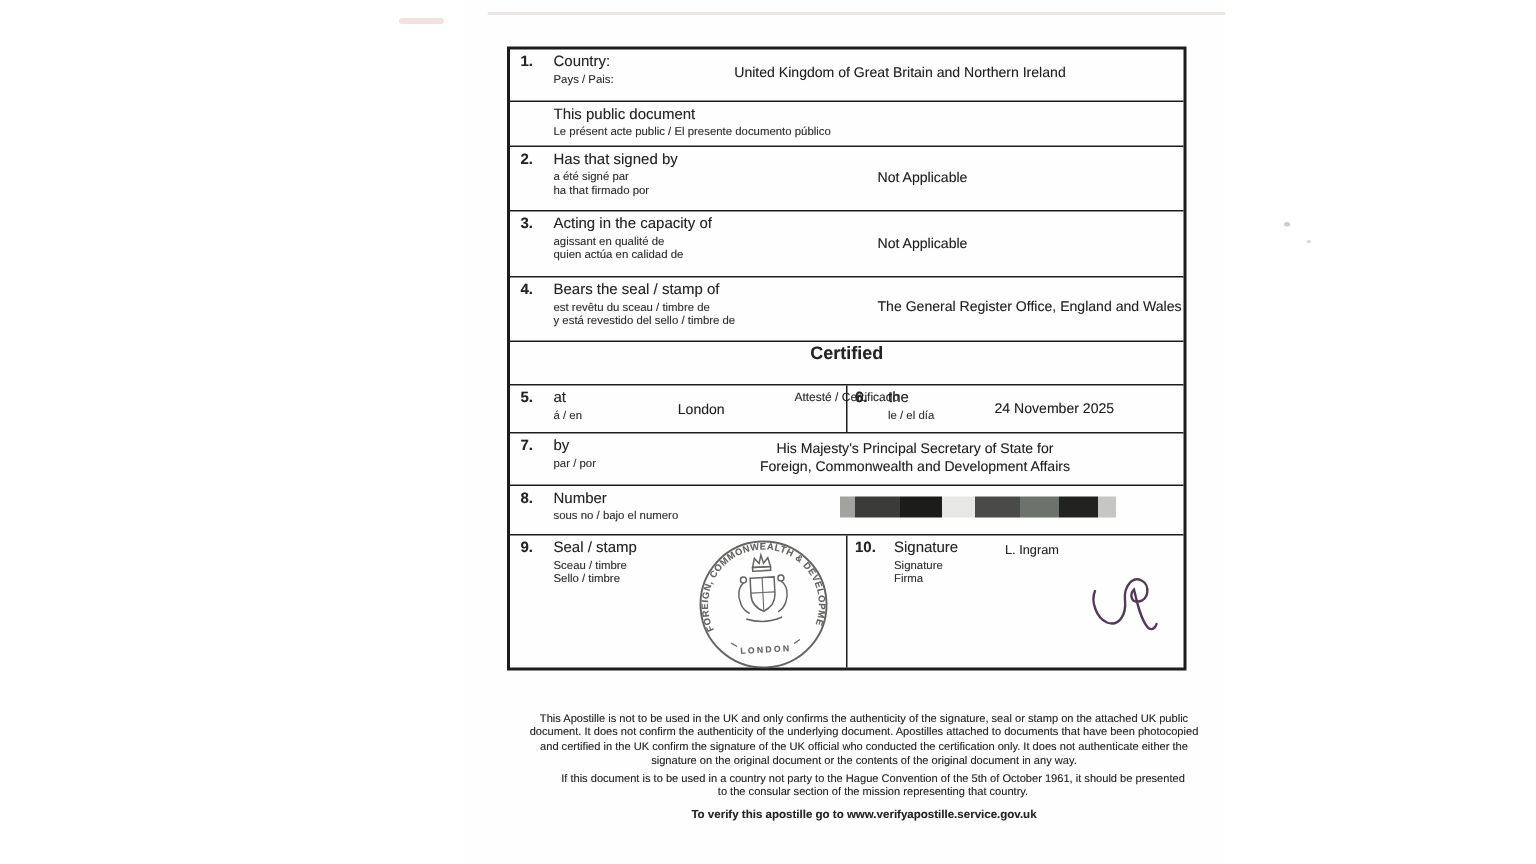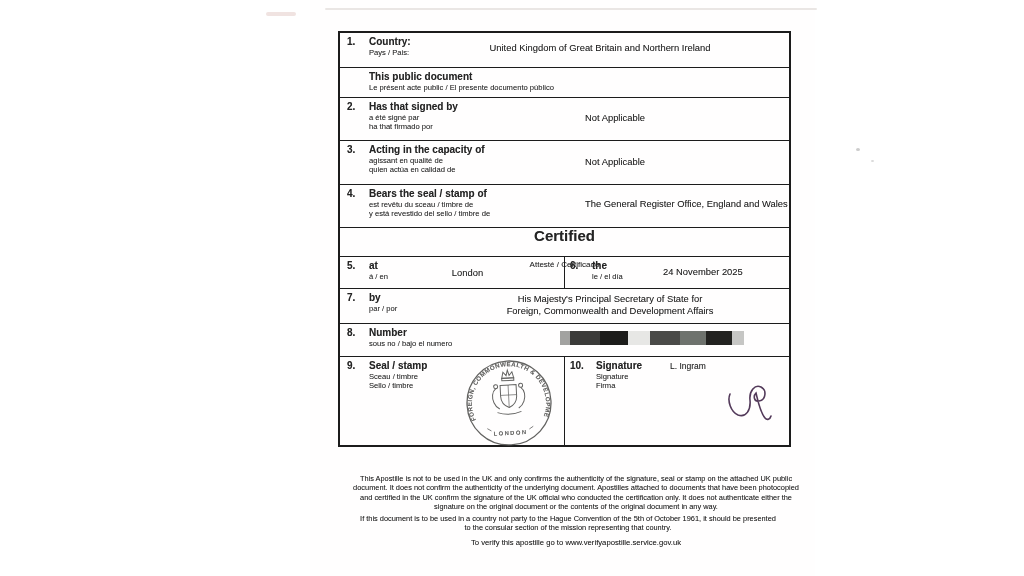--- a/index.html
+++ b/index.html
@@ -13,48 +13,48 @@
 
   .speck{position:absolute;border-radius:50%;}
 
   .tbl{position:absolute;left:28px;top:31px;width:453px;border:2px solid #1c1c1c;box-sizing:border-box;background:transparent;}
   .row{position:relative;box-sizing:border-box;border-top:1.5px solid #1c1c1c;display:flex;}
   .row:first-child{border-top:none;}
   .row.hdr{display:block;text-align:center;height:26px;}
   .title{font-weight:bold;font-size:11.5px;letter-spacing:.5px;padding-top:3px;}
   .subtitle{font-size:8px;margin-top:1px;}
   .banner{display:block;text-align:center;}
-  .banner .lb{font-size:15px;font-weight:bold;padding-top:2px;}
+  .banner .lb{font-size:12px;font-weight:bold;padding-top:2px;}
   .banner .sb{font-size:8px;margin-top:18px;}
 
   .num{width:22px;margin-left:7px;font-weight:bold;font-size:10px;padding-top:3px;flex:none;}
   .labels{width:192px;padding-top:3px;flex:none;}
-  .lb{font-weight:bold;font-size:10px;line-height:11.5px;}
+  .lb{font-weight:normal;font-size:10px;line-height:11.5px;}
   .sb{font-size:7.6px;line-height:9.3px;color:#2e2e2e;}
   .val{position:absolute;font-size:9.4px;color:#1f1f1f;}
 
   .val-country{left:105px;width:310px;top:9px;text-align:center;}
   .val-227{left:245px;}
   .val-by{left:95px;right:4px;top:4px;text-align:center;line-height:12px;}
 
   .cell-l{width:225px;flex:none;border-right:1.5px solid #1c1c1c;box-sizing:border-box;position:relative;display:flex;}
   .cell-r{flex:1;position:relative;display:flex;}
 
   .redaction{position:absolute;left:220px;top:7px;height:14px;display:flex;}
   .redaction div{height:100%;}
 
   .seal-svg{position:absolute;left:124px;top:1px;opacity:.88;transform:rotate(-3deg);}
   .sig-name{position:absolute;left:105px;top:4px;font-size:8.5px;}
   .sig-svg{position:absolute;left:160px;top:22px;}
 
   .footer{position:absolute;left:0;top:0;width:505px;}
   .footer p{margin:0;}
   .f1{position:absolute;left:40px;top:474px;width:452px;font-size:7.4px;line-height:9.4px;text-align:center;}
-  .f2{position:absolute;left:48px;top:514px;width:420px;font-size:7.4px;line-height:9.4px;text-align:center;}
-  .f3{position:absolute;left:40px;top:538px;width:452px;font-size:7.7px;font-weight:normal;text-align:center;}
+  .f2{position:absolute;left:62px;top:514px;width:420px;font-size:7.4px;line-height:9.4px;text-align:center;}
+  .f3{position:absolute;left:40px;top:538px;width:452px;font-size:7.7px;font-weight:bold;text-align:center;}
 
   .h26{height:26px}.h34{height:34px}.h30{height:30px}.h43{height:43px}.h44{height:44px}
   .h29{height:29px}.h32{height:32px}.h35{height:35px}.h33{height:33px}.h89{height:89px}
 </style>
 </head>
 <body>
 
 <div class="speck" style="left:856px;top:148px;width:4px;height:3px;background:#cccccc;"></div>
 <div class="speck" style="left:871px;top:160px;width:3px;height:2px;background:#d9d9d9;"></div>
 <div class="speck" style="left:266px;top:12px;width:30px;height:4px;background:#f0e3e1;border-radius:2px;"></div>

